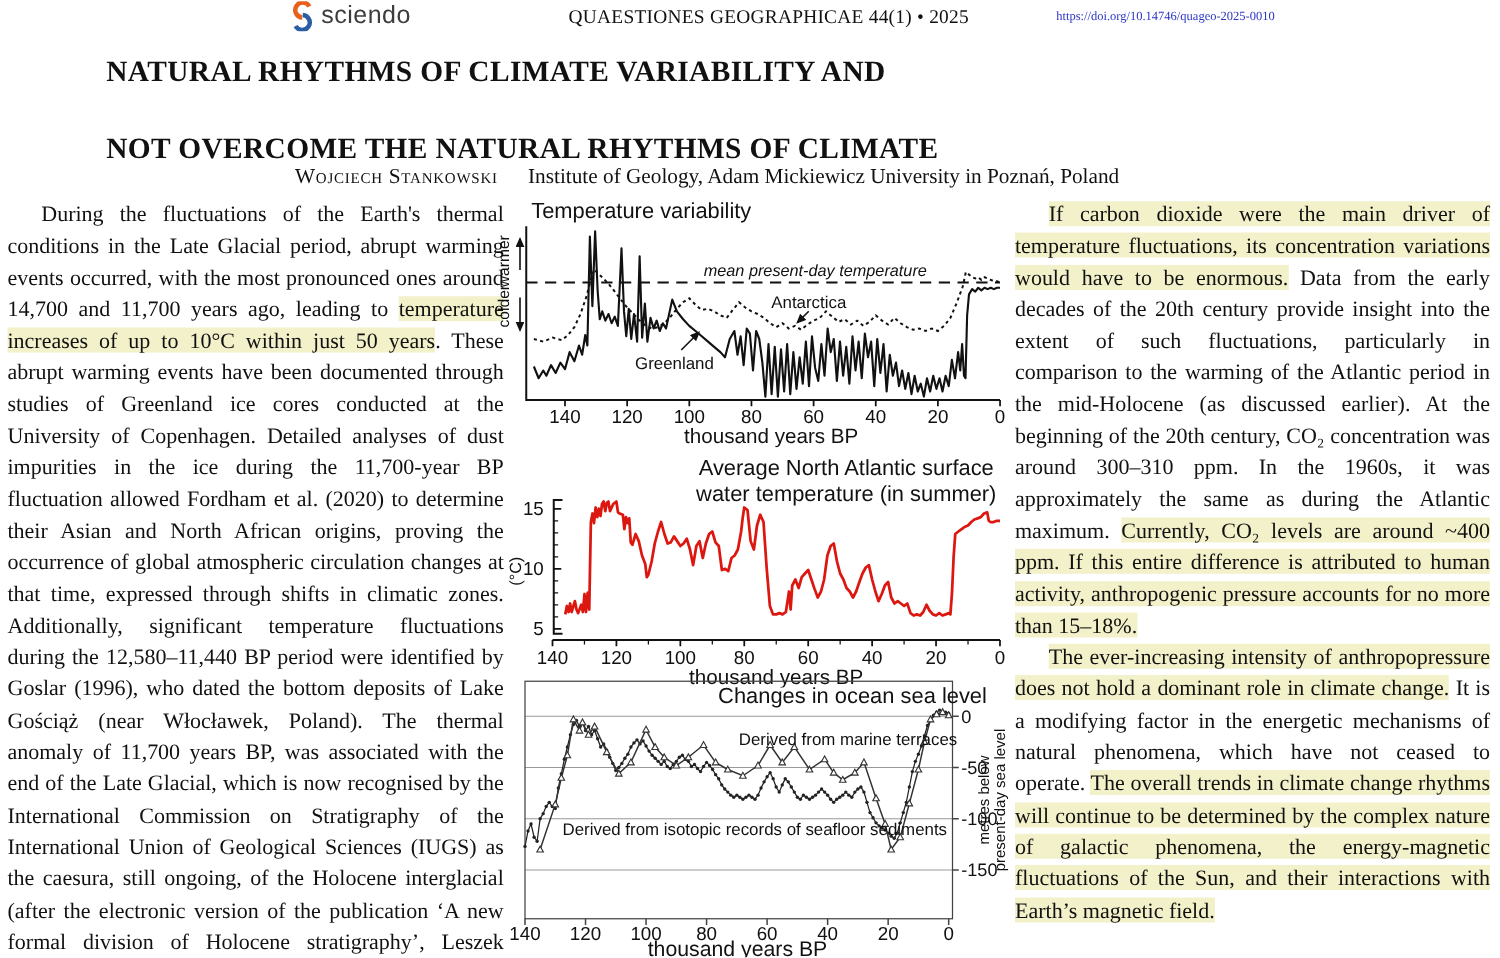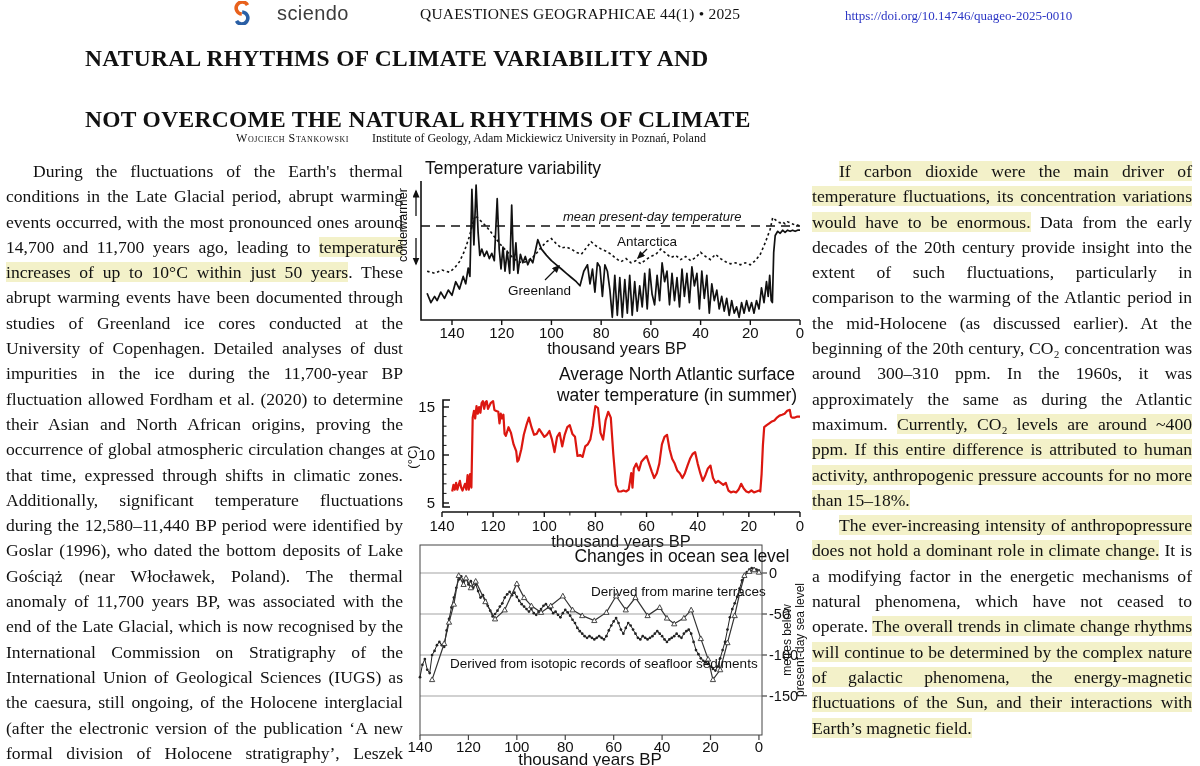--- a/index.html
+++ b/index.html
@@ -1,25 +1,25 @@
 <!DOCTYPE html>
 <html lang="en" style="--hl: #f3f1c9; --link: #2b35c4;"><head>
 <meta charset="utf-8">
 <style>
   html,body{margin:0;padding:0}
   body{width:1200px;height:766px;position:relative;background:#fff;color:#111;
        font-family:"Liberation Serif",serif;overflow:hidden}
   .abs{position:absolute}
-  #logo{left:230px;top:1px;display:flex;align-items:center;gap:23px}
+  #logo{left:230px;top:1px;display:flex;gap:3px}
   #logo .logotext{font-family:"Liberation Sans",sans-serif;font-size:20px;color:#3c3c3c;letter-spacing:.4px}
-  #journal{left:420px;top:5px;width:390px;text-align:left;font-size:15.5px;letter-spacing:.2px;white-space:nowrap}
-  #doi{left:845px;top:8px;font-size:13px;color:var(--link,#2b35c4);text-decoration:none;white-space:nowrap}
+  #journal{left:420px;top:5px;width:390px;text-align:center;font-size:15.5px;letter-spacing:.2px;white-space:nowrap}
+  #doi{left:845px;top:8px;font-size:10px;color:var(--link,#2b35c4);text-decoration:none;white-space:nowrap}
   #title{left:85px;top:27px;width:1080px;text-align:left;font-weight:bold;
          font-size:23.5px;line-height:30.6px;letter-spacing:.3px}
-  #authors{left:236px;top:131px;font-size:12px;white-space:nowrap}
+  #authors{left:236px;top:131px;font-size:17px;white-space:nowrap}
   #authors .nm{font-variant:small-caps;letter-spacing:.6px;margin-right:20px}
   .col{font-size:17.6px;line-height:25.3px;text-align:justify}
   #left-col{left:6px;top:159px;width:397px}
   #right-col{left:812px;top:159px;width:380px}
   .para{margin:0;text-indent:27px}
   .hl{background:var(--hl,#f3f1c9)}
   svg text{font-family:"Liberation Sans",sans-serif;fill:#111}
 </style>
 </head>
 <body>

